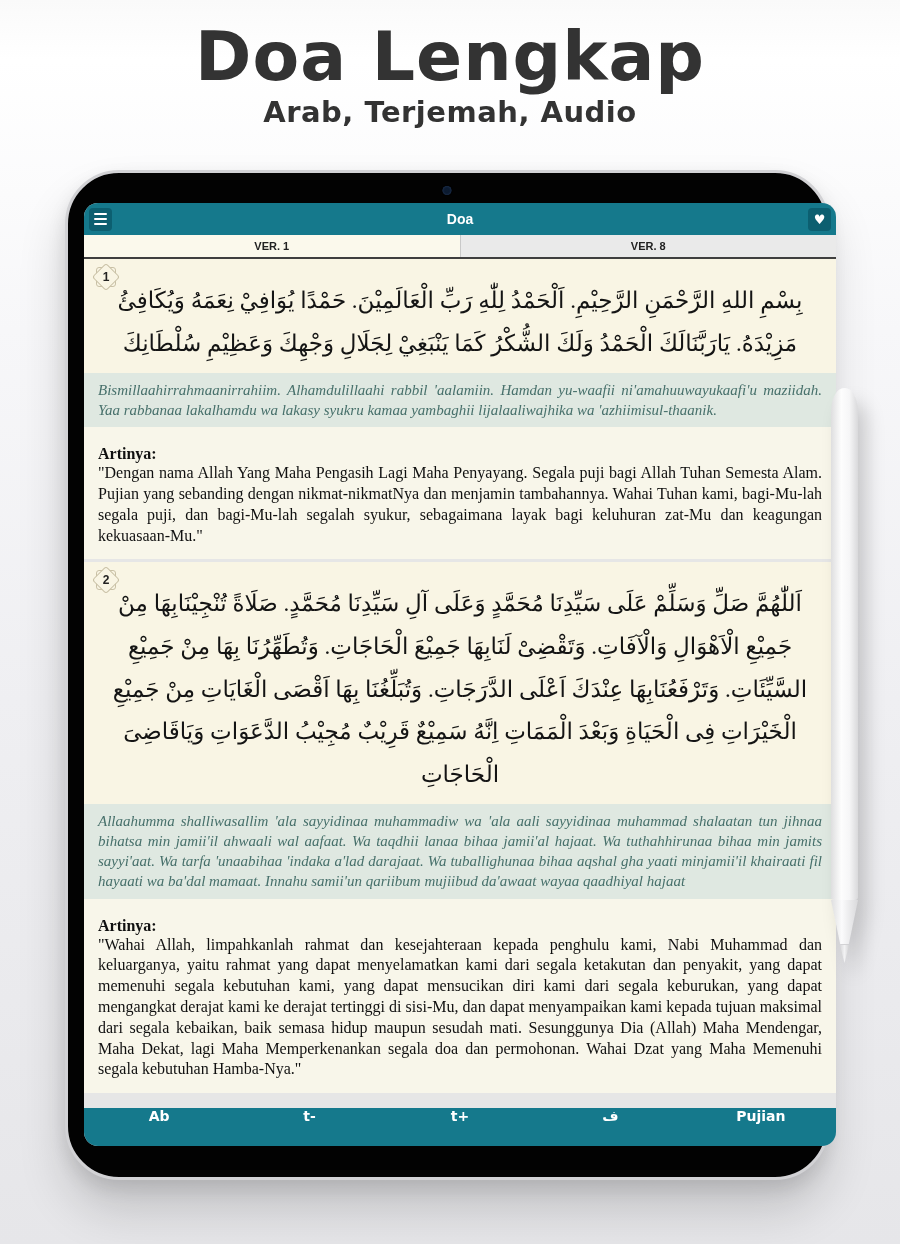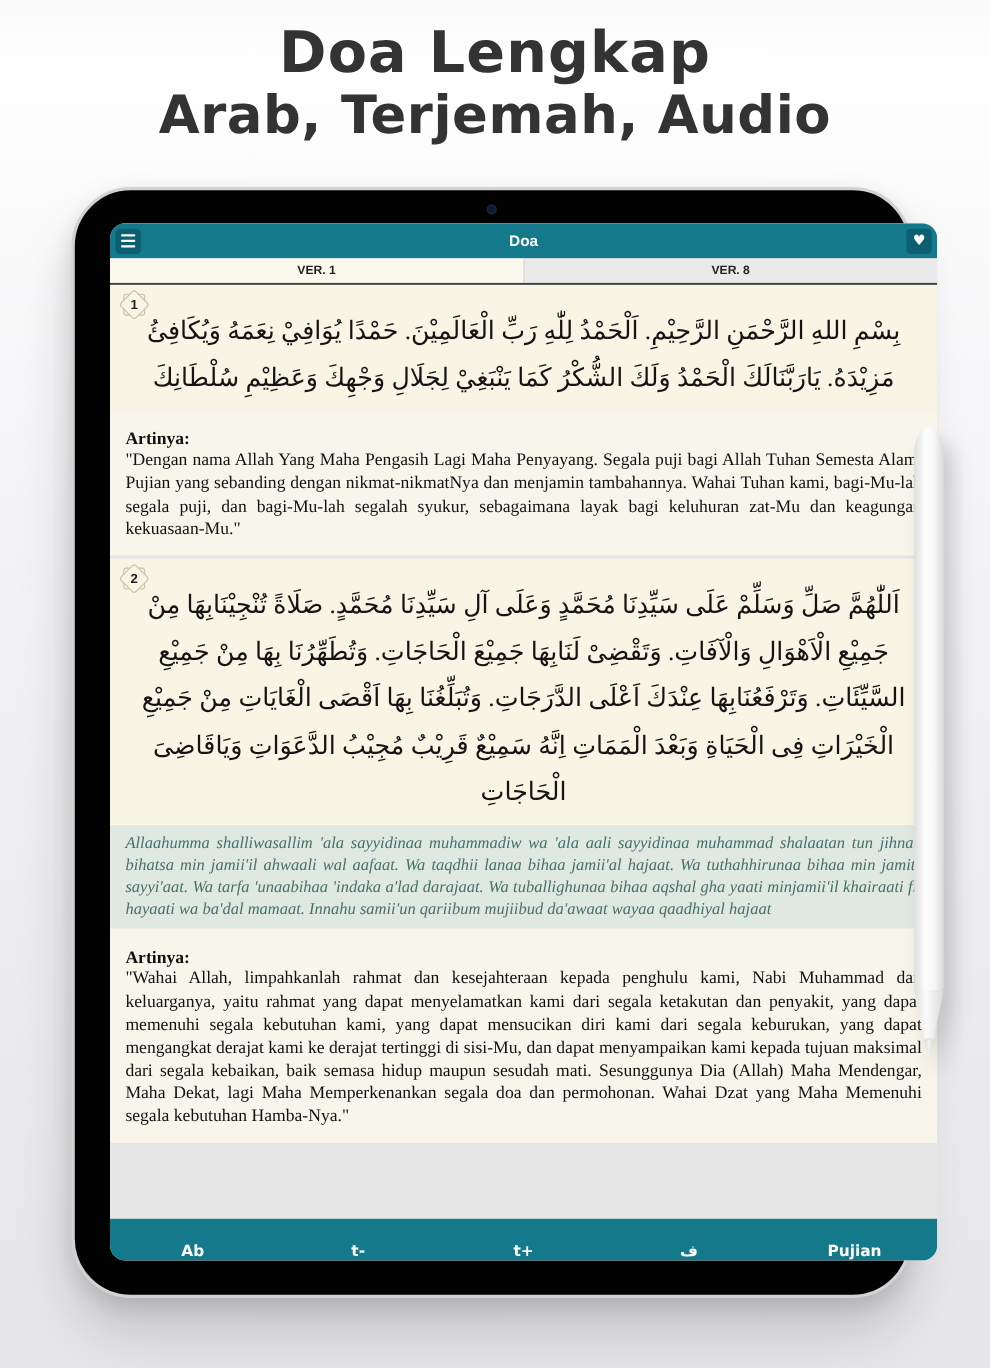--- a/index.html
+++ b/index.html
@@ -9,32 +9,32 @@
   }
   *{box-sizing:border-box; margin:0; padding:0;}
   html,body{width:900px;height:1244px;}
   body{
     position:relative; overflow:hidden;
     font-family:"Liberation Sans", sans-serif;
     background:linear-gradient(180deg,#fafafa 0px,#ffffff 60px,#f7f7f9 330px,#efeff2 700px,#e8e8eb 1120px,#e6e6e9 100%);
   }
   
   .hero{position:absolute;top:0;left:0;right:0;text-align:center;}
-  .hero-title{margin-top:20px;font-family:"DejaVu Sans",sans-serif;font-weight:bold;font-size:52px;line-height:1.1;color:var(--title);letter-spacing:1px;}
-  .hero-sub{font-family:"DejaVu Sans",sans-serif;font-weight:bold;font-size:48px;color:var(--title);letter-spacing:0.5px;}
+  .hero-title{margin-top:20px;font-family:"DejaVu Sans",sans-serif;font-weight:bold;font-size:68px;line-height:1.1;color:var(--title);letter-spacing:1px;}
+  .hero-sub{font-family:"DejaVu Sans",sans-serif;font-weight:bold;font-size:29px;color:var(--title);letter-spacing:0.5px;}
   
   .tablet{position:absolute;left:65px;top:170px;width:764px;height:1010px;background:#020202;
     border:3px solid #d2d2d5;border-radius:54px;
     box-shadow:0 30px 48px rgba(0,0,0,.16),0 8px 18px rgba(0,0,0,.10);}
   .camera{position:absolute;left:50%;top:13px;transform:translateX(-50%);width:9px;height:9px;border-radius:50%;
     background:#0c1b30;box-shadow:inset 0 0 2px #2b4268,0 0 1px #000;}
   .vol-btn{position:absolute;right:-6px;width:4px;height:32px;border-radius:2px;background:#c4c4c8;}
   .vol-up{top:70px;} .vol-down{top:112px;}
   
-  .screen{position:absolute;left:32px;top:30px;width:752px;height:943px;border-radius:14px;overflow:hidden;
+  .screen{position:absolute;left:16px;top:30px;width:752px;height:943px;border-radius:14px;overflow:hidden;
     display:flex;flex-direction:column;background:#e6e6e6;}
   .app-header{flex:0 0 32px;background:var(--accent);display:flex;align-items:center;padding:0 5px;}
   .icon-btn{width:23px;height:23px;border-radius:4px;background:var(--accent-dark);
     display:flex;flex-direction:column;align-items:center;justify-content:center;cursor:pointer;}
   .icon-btn .bar{width:13px;height:2px;background:#fff;border-radius:1px;margin:1.4px 0;}
   .heart-glyph{color:#fff;font-size:13px;line-height:1;font-family:"DejaVu Sans",sans-serif;}
   .app-title{flex:1;text-align:center;color:#fff;font-weight:bold;font-size:14px;}
   .tab-bar{flex:0 0 24px;display:flex;background:var(--tab-inactive);border-bottom:2px solid #3f3f3f;}
   .tab{flex:1;display:flex;align-items:center;justify-content:center;font-size:11px;font-weight:bold;color:#222;
     background:var(--tab-inactive);border-right:1px solid #c9c9c9;cursor:pointer;}
@@ -52,21 +52,21 @@
     font-size:12px;font-weight:bold;color:#222;}
   .arabic-text{margin-top:17px;direction:rtl;text-align:center;font-family:Liberation Serif, serif;
     font-size:23px;line-height:1.85;color:#141414;}
   .translit-block{background:var(--sage);padding:7px 14px;}
   .translit-text{font-family:"Liberation Serif",serif;font-style:italic;font-size:15px;line-height:1.34;
     color:var(--translit);text-align:justify;}
   .meaning-block{background:var(--meaning-bg);padding:18px 14px 13px;}
   .meaning-label{font-family:"Liberation Serif",serif;font-weight:bold;font-size:16px;color:#101010;}
   .meaning-text{font-family:"Liberation Serif",serif;font-size:16px;line-height:1.3;color:#101010;text-align:justify;}
   
-  .toolbar{flex:0 0 38px;background:var(--accent);display:flex;align-items:flex-end;}
+  .toolbar{flex:0 0 38px;background:var(--accent);display:flex;align-items:flex-start;}
   .toolbar-btn{flex:1;text-align:center;color:#fff;font-weight:bold;font-size:14px;
     font-family:"DejaVu Sans",sans-serif;cursor:pointer;}
   
   .pencil{position:absolute;left:831px;top:388px;width:27px;z-index:5;
     filter:drop-shadow(9px 14px 9px rgba(0,0,0,0.16));}
   .pencil-body{height:512px;border-radius:13px 13px 3px 3px / 24px 24px 3px 3px;
     background:linear-gradient(90deg,#dededf 0%,#fdfdfd 38%,#f6f6f7 68%,#d9d9db 100%);}
   .pencil-cone{width:27px;height:44px;
     background:linear-gradient(90deg,#dededf 0%,#fbfbfc 40%,#d9d9db 100%);
     clip-path:polygon(0 0,100% 0,66% 100%,34% 100%);}
@@ -111,20 +111,23 @@
       <div class="section">
         <div class="arabic-block">
           <div class="badge">
             <div class="sq"></div>
               <div class="sq rot"></div>
               <div class="cover"></div>
             <div class="num">1</div>
           </div>
           <div class="arabic-text" lang="ar">بِسْمِ اللهِ الرَّحْمَنِ الرَّحِيْمِ. اَلْحَمْدُ لِلّٰهِ رَبِّ الْعَالَمِيْنَ. حَمْدًا يُوَافِيْ نِعَمَهُ وَيُكَافِئُ مَزِيْدَهُ. يَارَبَّنَالَكَ الْحَمْدُ وَلَكَ الشُّكْرُ كَمَا يَنْبَغِيْ لِجَلَالِ وَجْهِكَ وَعَظِيْمِ سُلْطَانِكَ</div>
         </div>
+        <div class="translit-block">
+          <div class="translit-text">Bismillaahirrahmaanirrahiim.  Alhamdulillaahi  rabbil  'aalamiin.  Hamdan  yu-waafii  ni'amahuuwayukaafi'u maziidah. Yaa rabbanaa lakalhamdu wa lakasy syukru kamaa yambaghii lijalaaliwajhika wa 'azhiimisul-thaanik.</div>
+        </div>
         <div class="meaning-block">
           <div class="meaning-label">Artinya:</div>
           <div class="meaning-text">"Dengan nama Allah Yang Maha Pengasih Lagi Maha Penyayang. Segala puji bagi Allah Tuhan Semesta Alam. Pujian yang sebanding dengan nikmat-nikmatNya dan menjamin tambahannya. Wahai Tuhan kami, bagi-Mu-lah segala puji, dan bagi-Mu-lah segalah syukur, sebagaimana layak bagi keluhuran zat-Mu dan keagungan kekuasaan-Mu."</div>
         </div>
       </div>
 
       <div class="section">
         <div class="arabic-block">
           <div class="badge">
             <div class="sq"></div>

